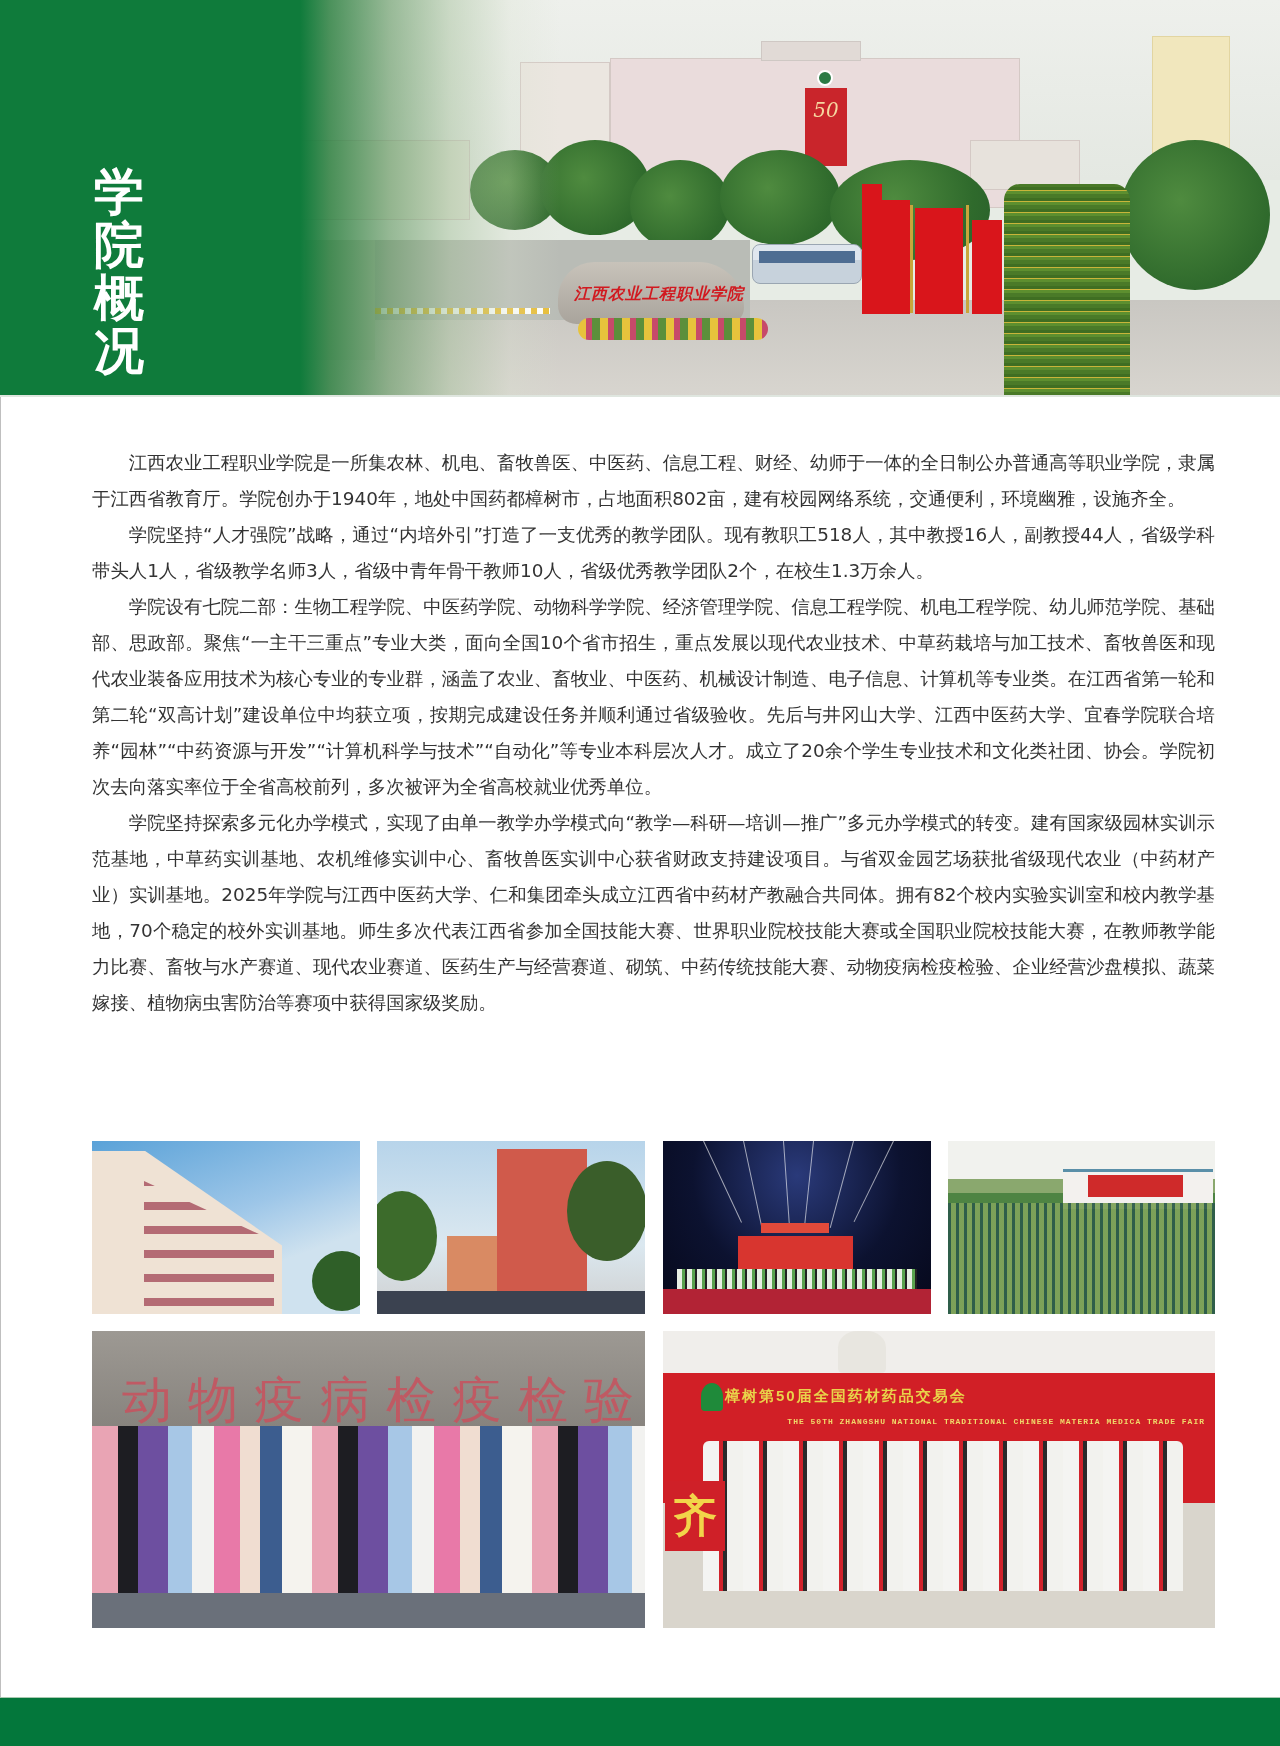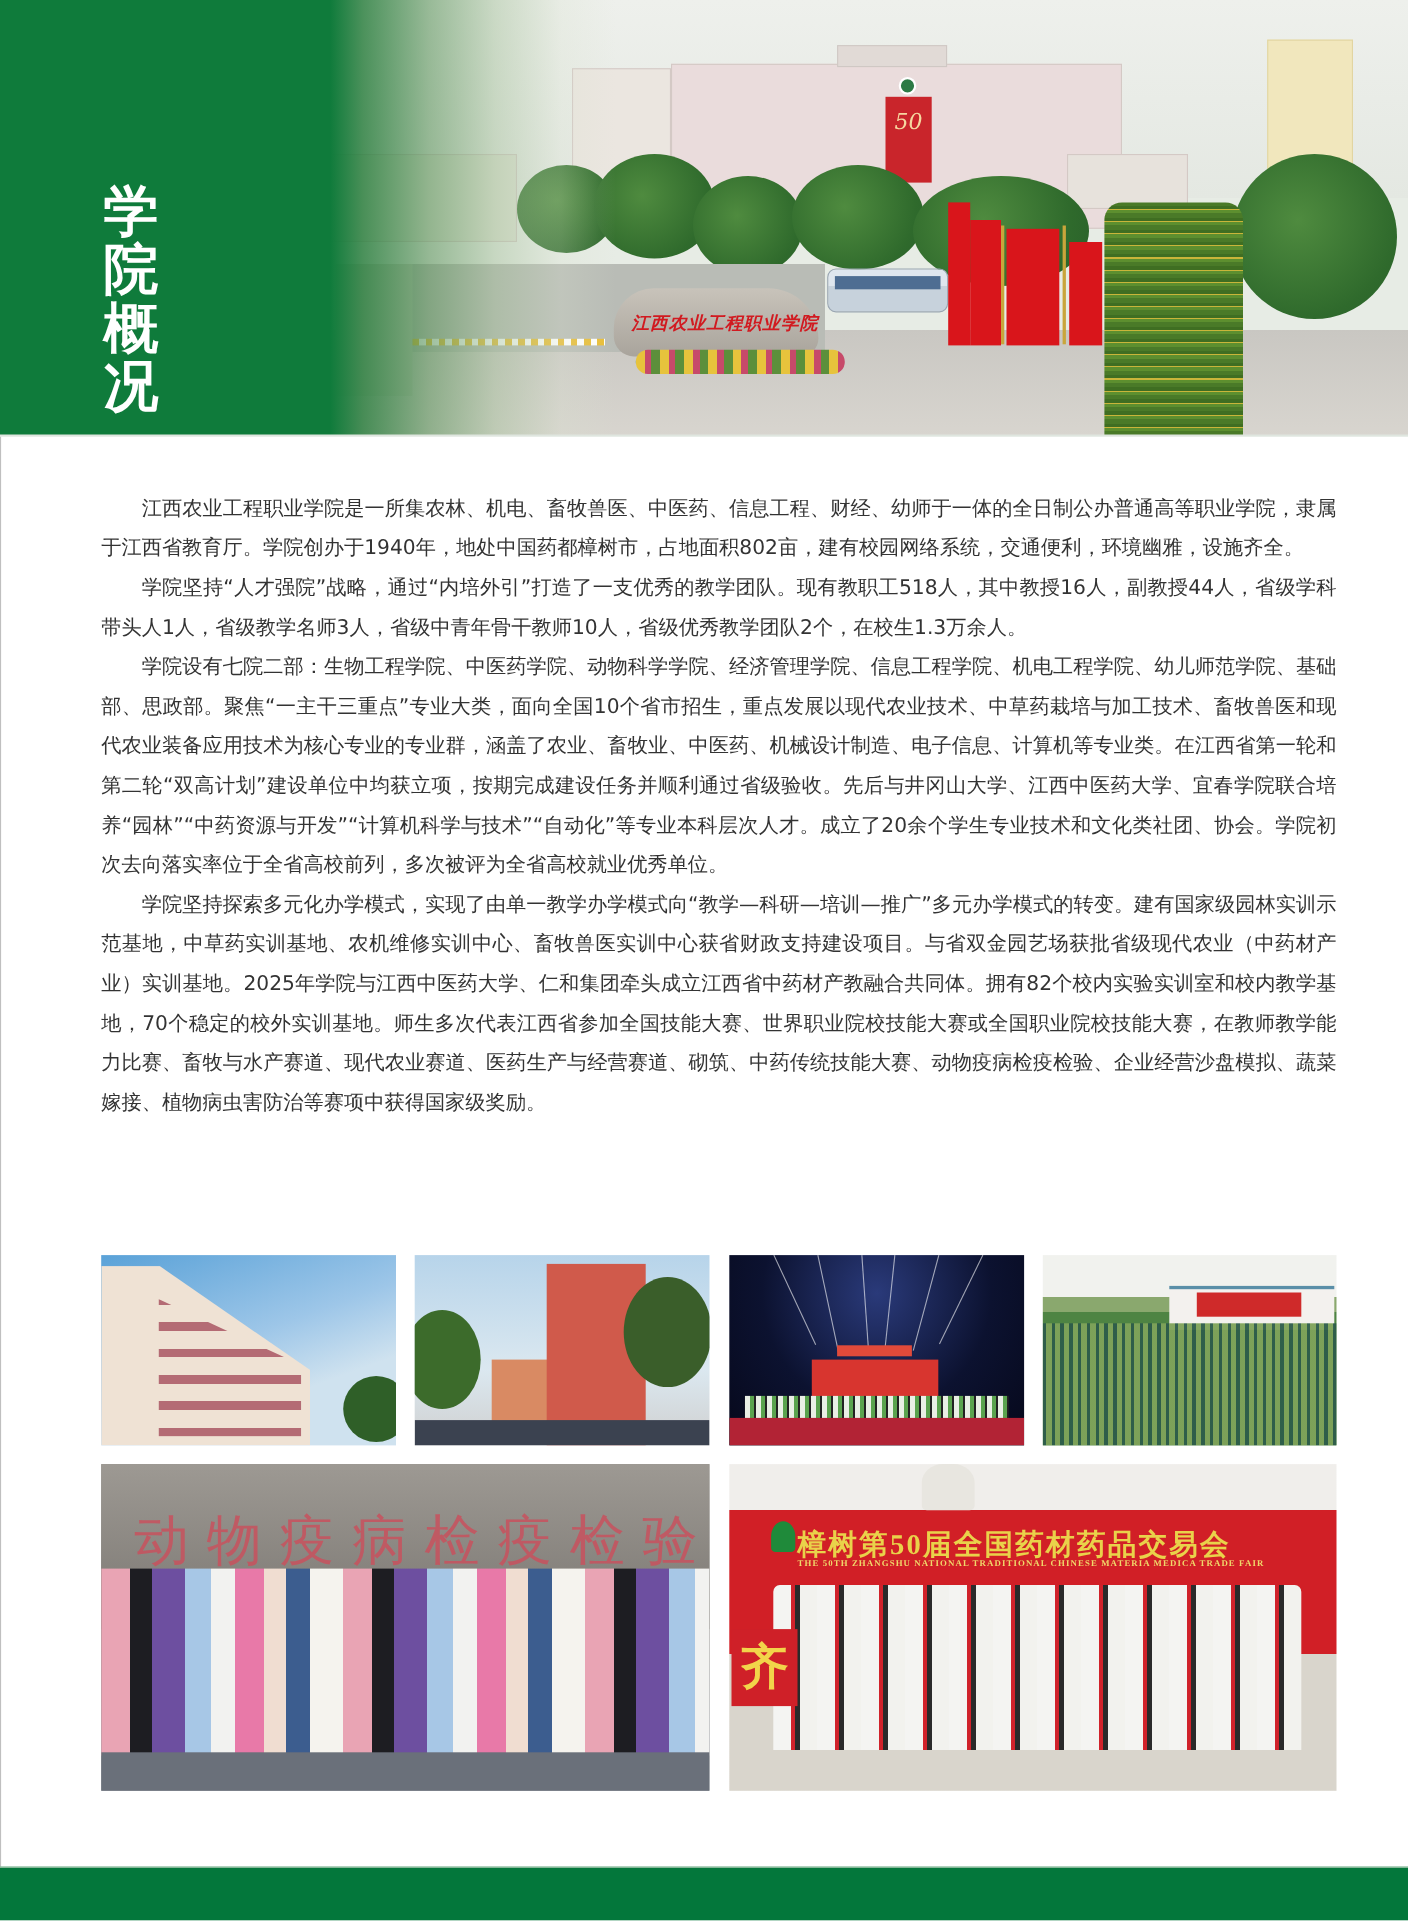--- a/index.html
+++ b/index.html
@@ -80,22 +80,22 @@
   
   .p4 .stands { position: absolute; left: 115px; top: 28px; width: 150px; height: 40px; background: #f3f1ee; border-top: 3px solid #5a8fa8; }
   .p4 .red-banner { position: absolute; left: 140px; top: 34px; width: 95px; height: 22px; background: #cf2a2a; }
   .p4 .troops { position: absolute; left: 0; top: 62px; width: 267px; height: 111px; background: repeating-linear-gradient(90deg, #2d5c4a 0 3px, #7fa35a 3px 8px); opacity: 0.95; }
   
   .p5 .rock-bg { position: absolute; left: 0; top: 0; width: 553px; height: 150px; background: linear-gradient(180deg, #9d9993 0%, #7b7772 100%); }
   .p5 .rock-chars { position: absolute; left: 30px; top: 36px; width: 520px; font-family: "DejaVu Serif", serif; font-size: 50px; color: #c8525e; letter-spacing: 16px; white-space: nowrap; opacity: 0.85; }
   .p5 .crowd { position: absolute; left: 0; top: 95px; width: 553px; height: 170px; background: repeating-linear-gradient(90deg, #e9a4b4 0 26px, #1d1d22 26px 46px, #6d4fa0 46px 76px, #a7c7e6 76px 100px, #f2f2f0 100px 122px, #e879a8 122px 148px, #f0ddd1 148px 168px, #3c5d8f 168px 190px, #f5f3ee 190px 220px); }
   .p5 .road5 { position: absolute; left: 0; top: 262px; width: 553px; height: 35px; background: #6a707a; }
   
-  .p6 .banner-title { position: absolute; left: 62px; top: 56px; width: 480px; font-family: Liberation Serif, serif; font-weight: bold; font-size: 26px; color: #e9d24a; letter-spacing: 2px; white-space: nowrap; }
-  .p6 .banner-sub { position: absolute; left: 62px; top: 86px; width: 480px; font-family: Liberation Serif, serif; font-weight: bold; font-size: 8px; color: #f0d86a; letter-spacing: 1px; white-space: nowrap; }
+  .p6 .banner-title { position: absolute; left: 62px; top: 56px; width: 480px; font-family: Liberation Sans, sans-serif; font-weight: bold; font-size: 15px; color: #e9d24a; letter-spacing: 2px; white-space: nowrap; }
+  .p6 .banner-sub { position: absolute; left: 62px; top: 86px; width: 480px; font-family: Liberation Mono, monospace; font-weight: bold; font-size: 8px; color: #f0d86a; letter-spacing: 1px; white-space: nowrap; text-align: right; }
   .p6 .statue { position: absolute; left: 175px; top: 0; width: 48px; height: 42px; border-radius: 40% 40% 10% 10%; background: #e8e6e0; }
   .p6 .group { position: absolute; left: 40px; top: 110px; width: 480px; height: 150px; background: repeating-linear-gradient(90deg, #f4f4f2 0 16px, #d0222b 16px 20px, #2a2a2a 20px 24px, #f2f2ee 24px 40px); border-radius: 6px 6px 0 0; }
   .p6 .qi { position: absolute; left: 2px; top: 150px; width: 60px; height: 70px; background: #cf2028; color: #f2d44a; font-family: "DejaVu Serif", serif; font-weight: bold; font-size: 44px; text-align: center; line-height: 70px; }
   .p6 .logo { position: absolute; left: 38px; top: 52px; width: 22px; height: 28px; background: #1f8a3a; border-radius: 50% 50% 4px 4px; }
 
   
   .footer-band { position: absolute; left: 0; top: 1697px; width: 1280px; height: 49px; background: #03773b; border-top: 1px solid #a9c9b1; }
   .left-rule { position: absolute; left: 0; top: 397px; width: 1px; height: 1300px; background: #bfbfbf; }
 </style>
 </head>

